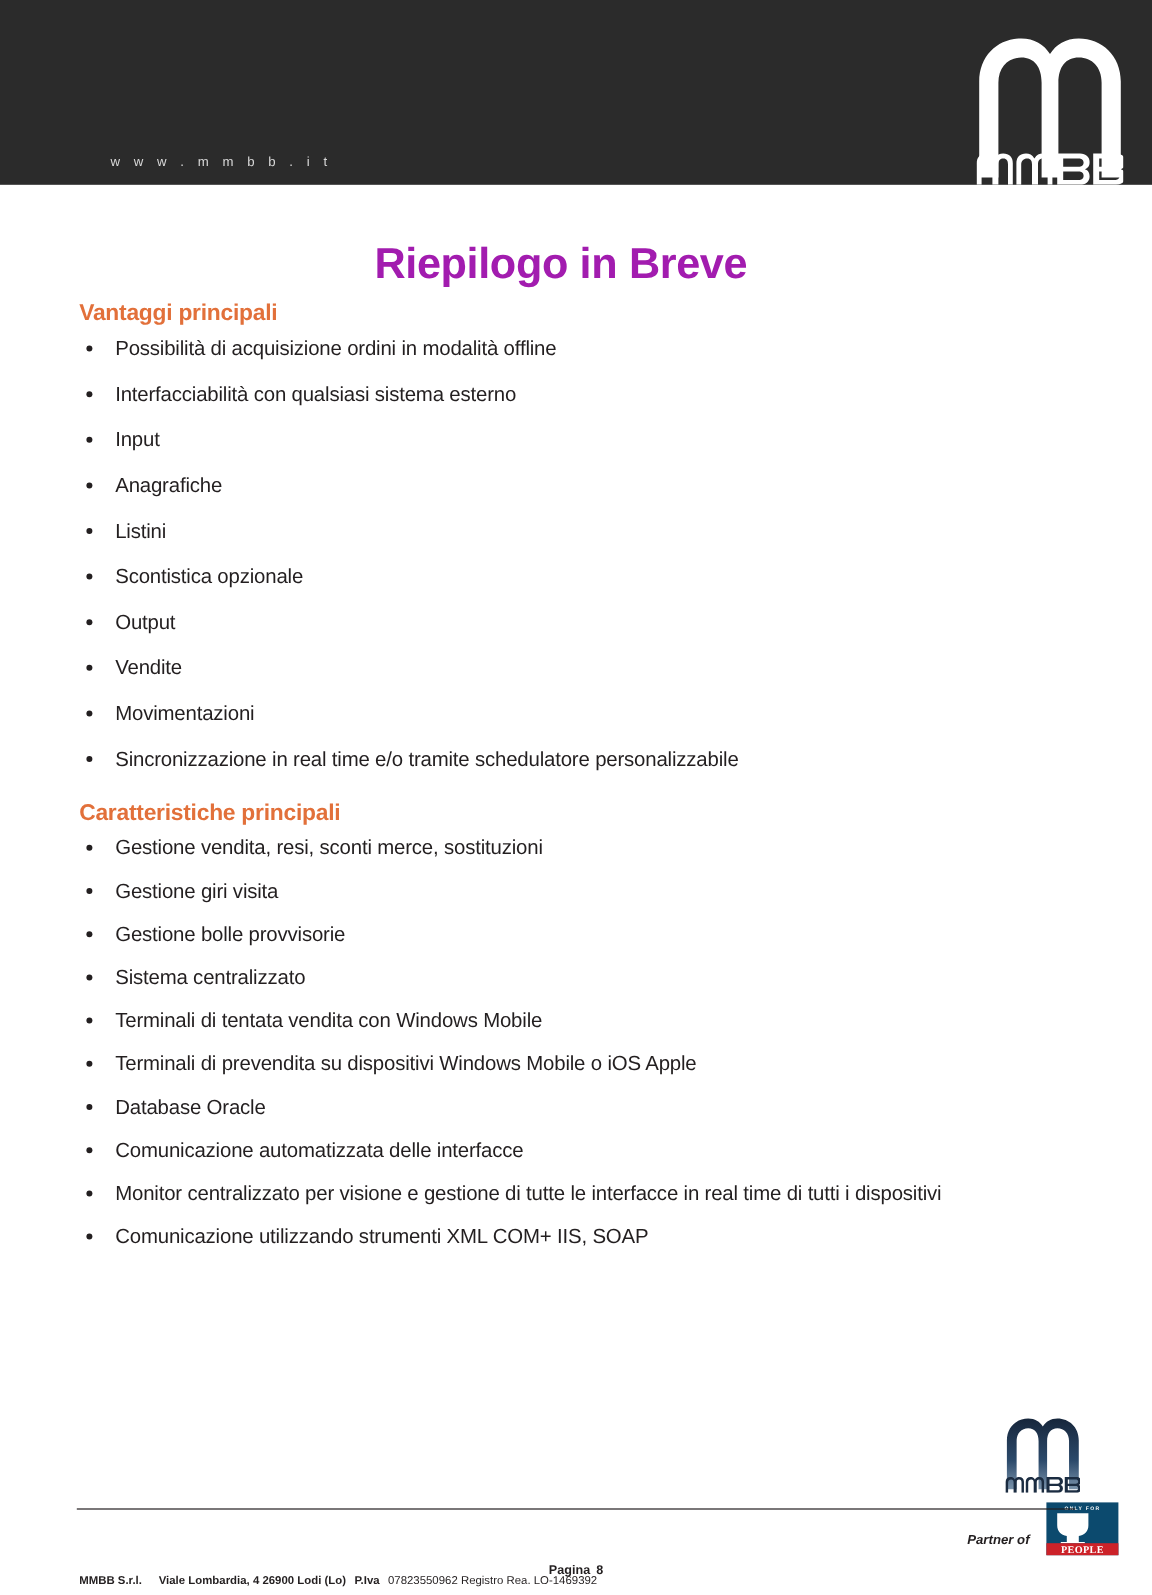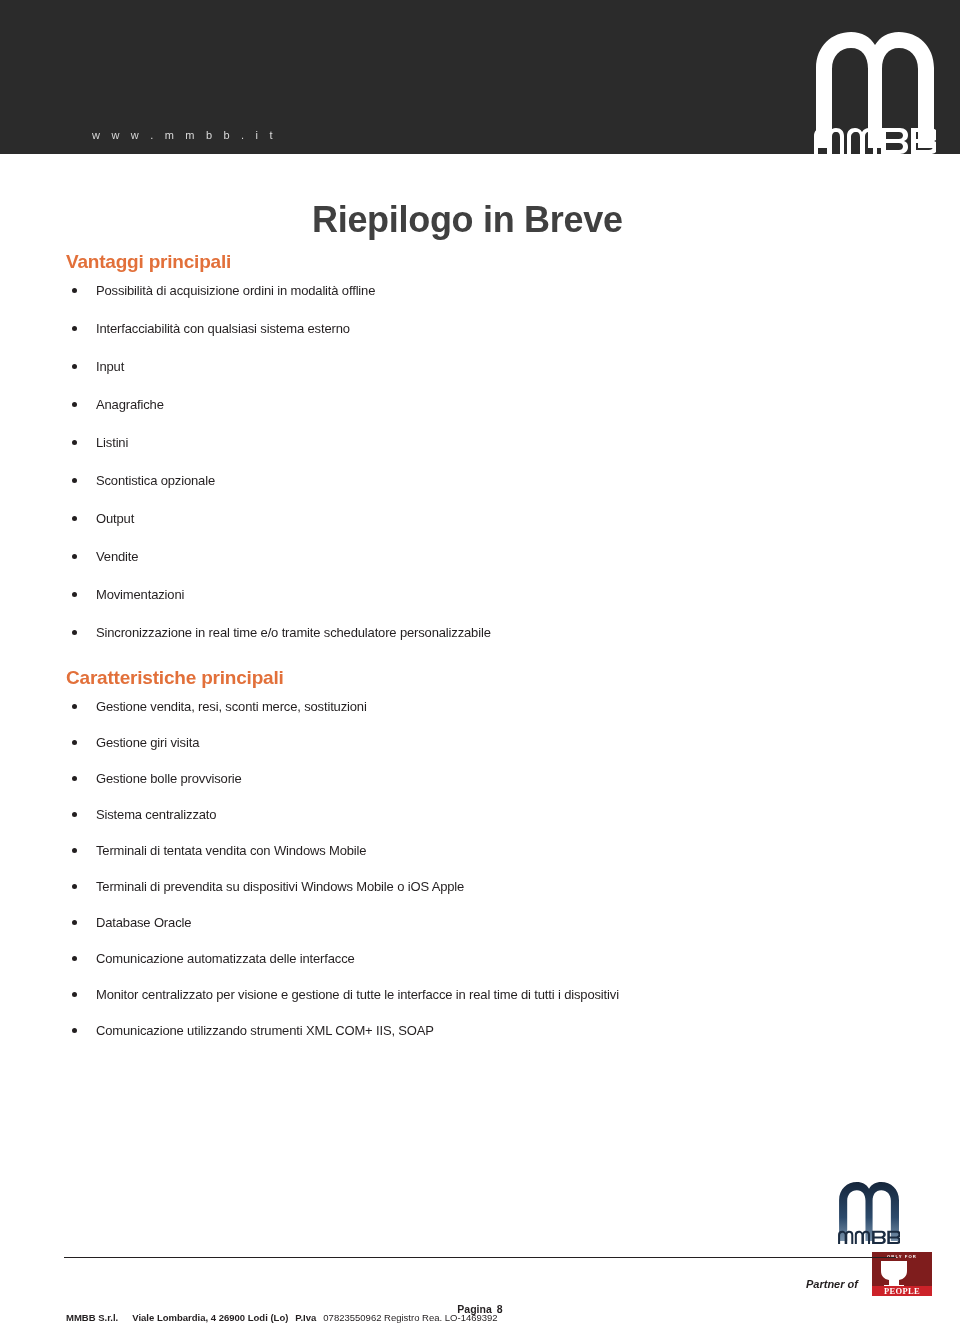--- a/index.html
+++ b/index.html
@@ -57,21 +57,21 @@
     overflow: hidden;
   }
 
   
   #page-title {
     position: absolute;
     left: 312px;
     top: 199px;
     font-size: 36px;
     font-weight: bold;
-    color: #404040;
+    color: #a21caf;
     letter-spacing: -0.3px;
     white-space: nowrap;
   }
 
   
   #content {
     position: absolute;
     left: 66px;
     top: 250px;
     width: 866px;
@@ -88,21 +88,21 @@
     margin-top: 22px;
   }
   ul.bullets {
     list-style: none;
     margin: 0;
     padding: 0;
   }
   ul.bullets li {
     position: relative;
     padding-left: 30px;
-    font-size: 13px;
+    font-size: 17px;
     line-height: 22px;
     margin-bottom: 16px;
     color: #231f20;
     letter-spacing: -0.15px;
   }
   ul.bullets li .bullet-dot {
     position: absolute;
     left: 6px;
     top: 8px;
     width: 5px;
@@ -155,21 +155,21 @@
     color: #231f20;
     white-space: nowrap;
     text-align: right;
   }
   #people-badge {
     position: absolute;
     left: 66px;
     top: 0px;
     width: 60px;
     height: 44px;
-    background: #7f1d1d;
+    background: #0c4a6e;
     color: #ffffff;
     text-align: center;
   }
   #people-badge .only-for {
     font-size: 4.2px;
     letter-spacing: 1.1px;
     line-height: 6px;
     padding-top: 2px;
     font-weight: bold;
     white-space: nowrap;

